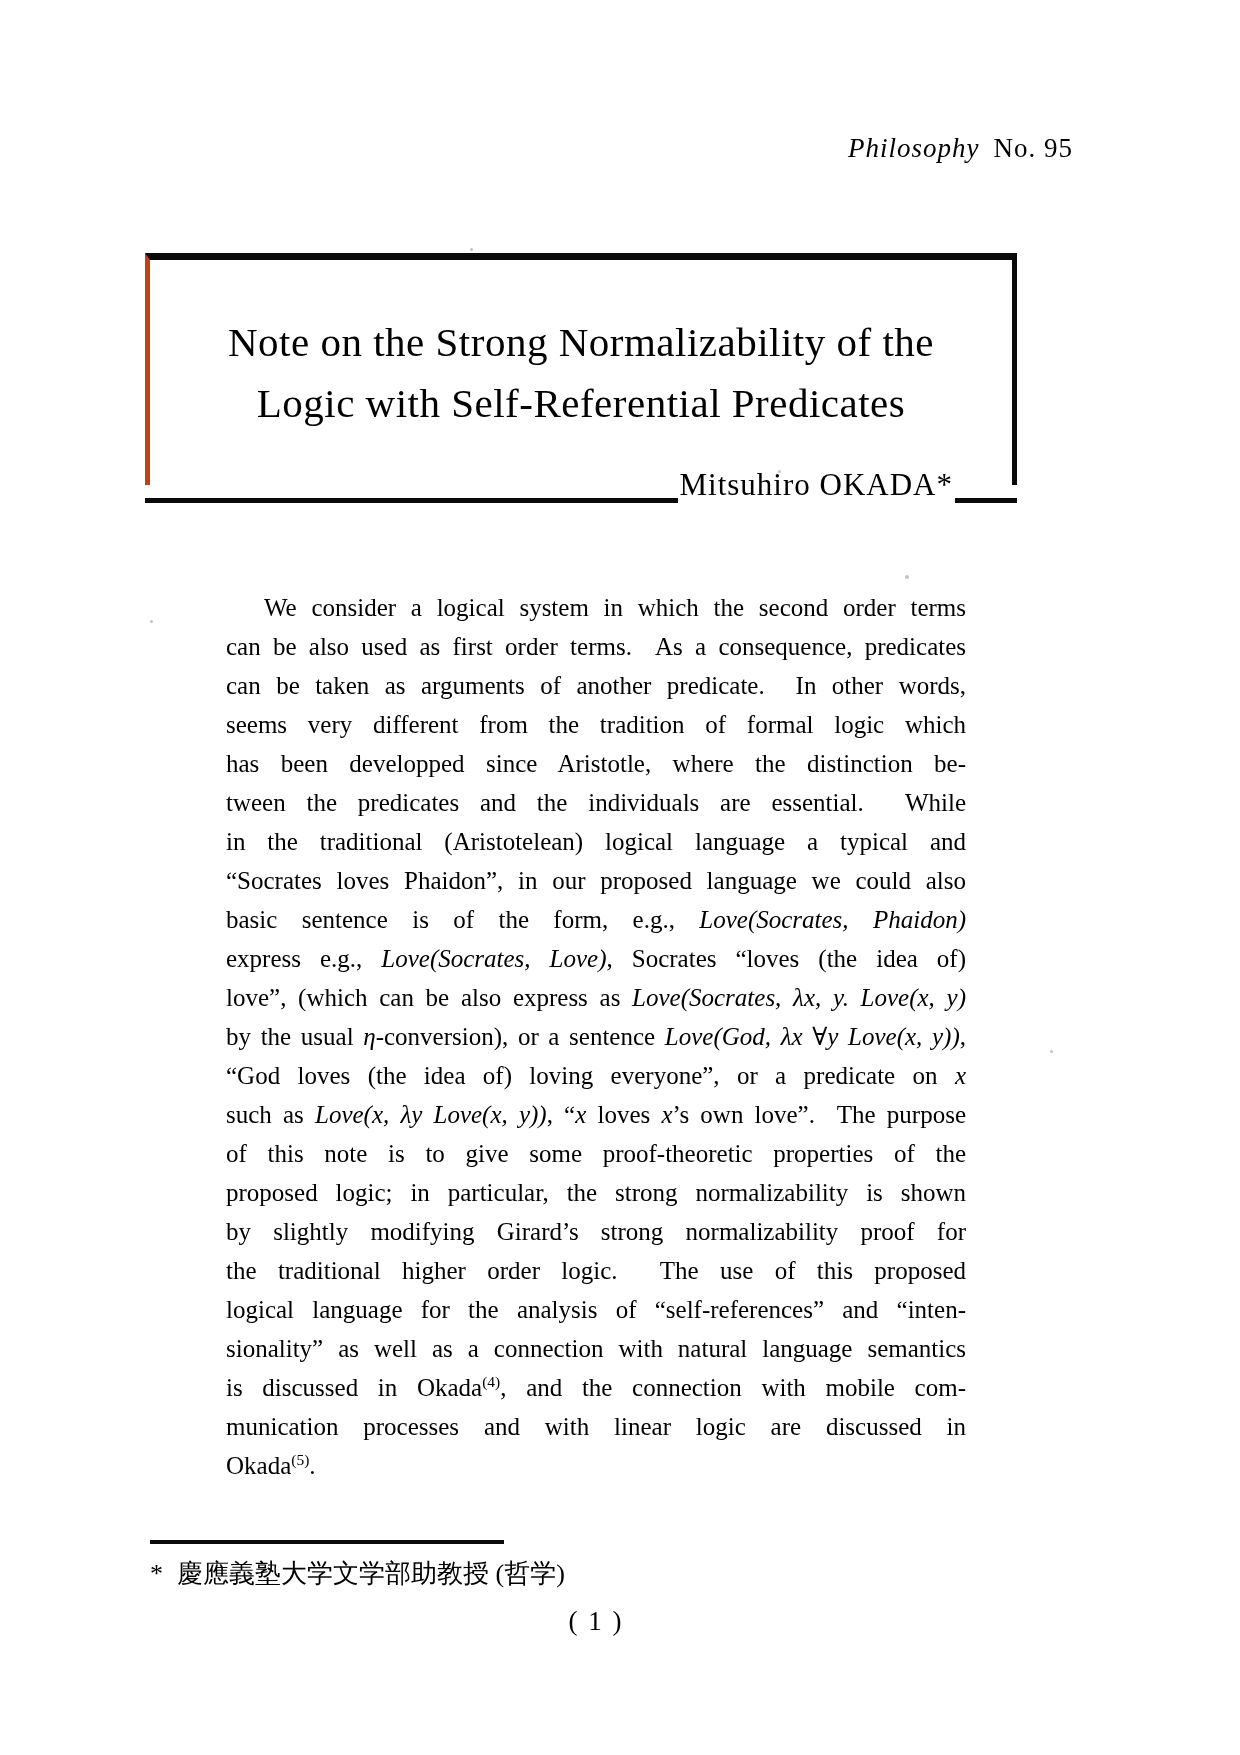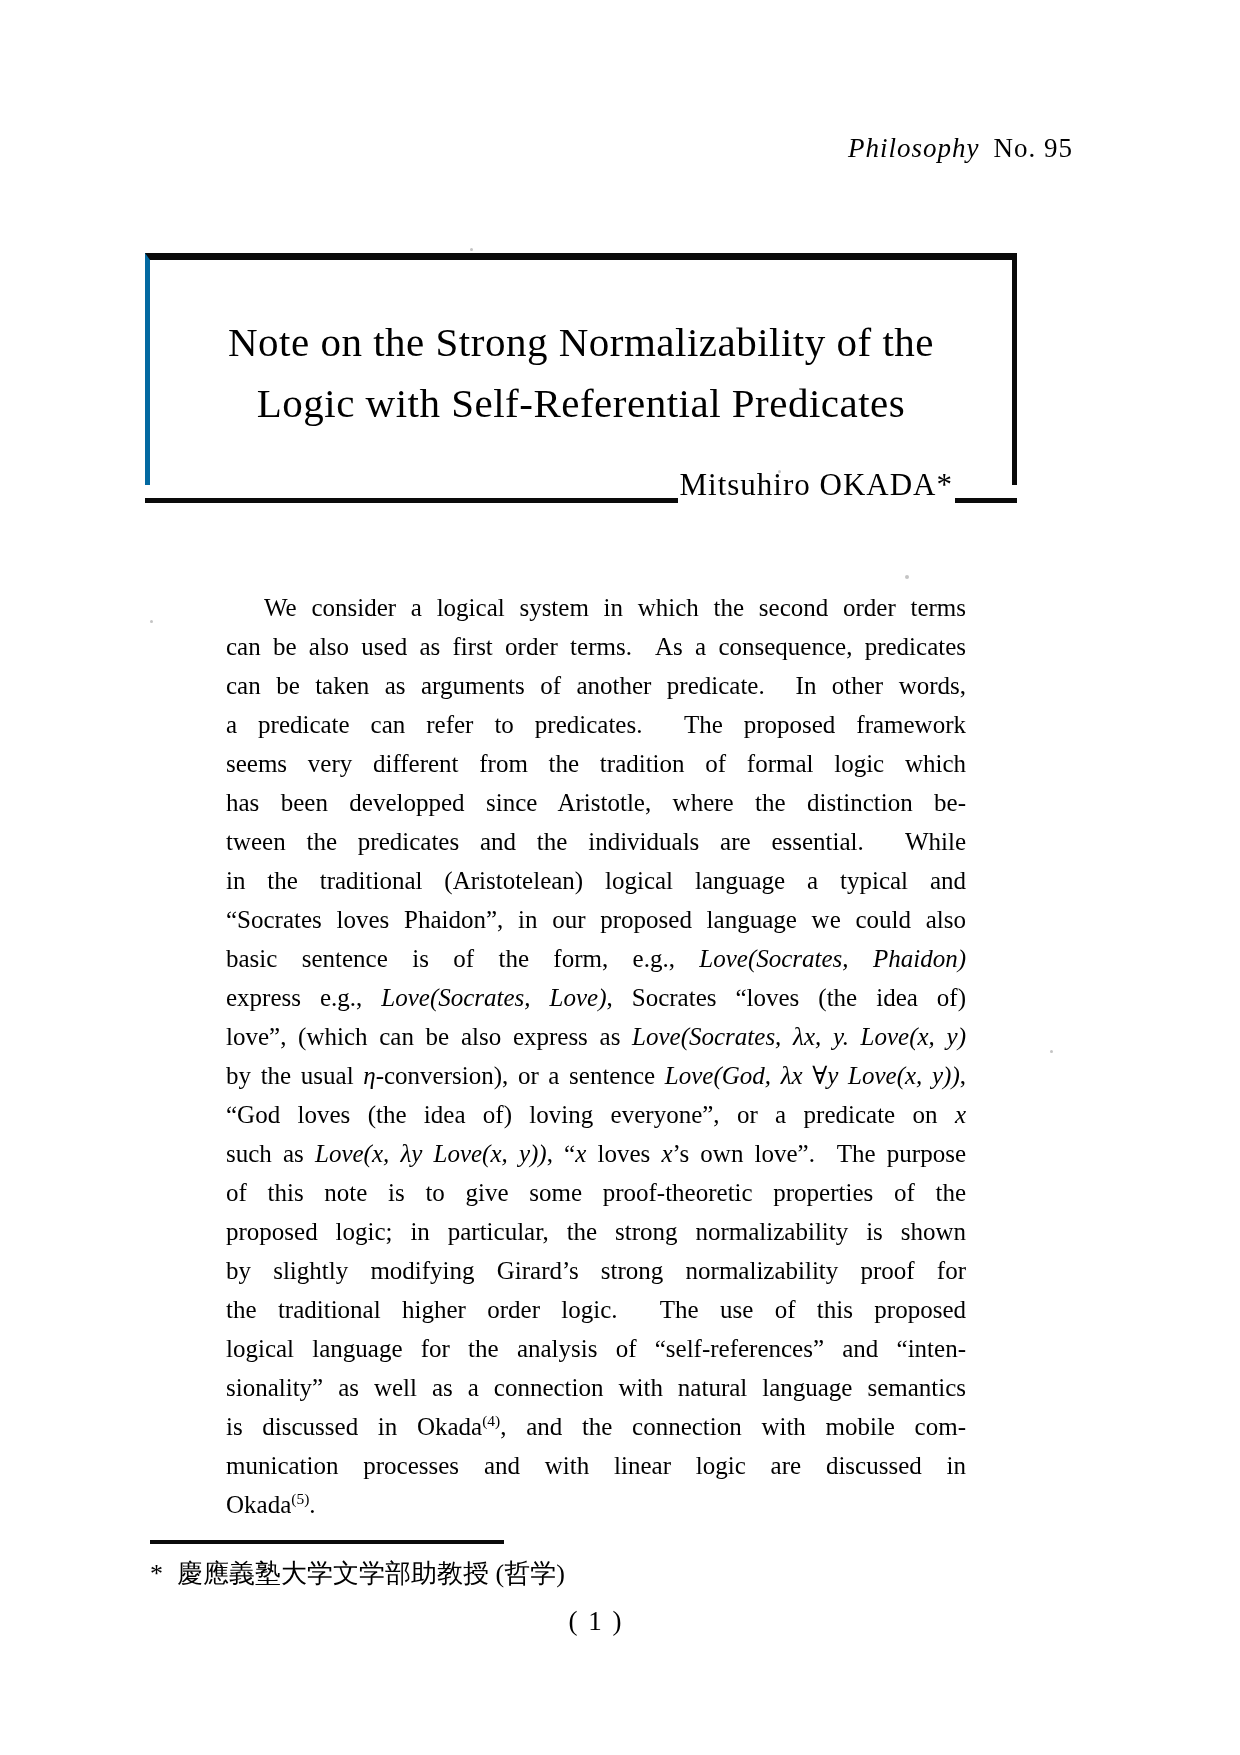--- a/index.html
+++ b/index.html
@@ -15,21 +15,21 @@
   
   .journal-header{
     position:absolute;top:133px;right:167px;
     font-size:27px;letter-spacing:1px;white-space:nowrap;
   }
   .journal-header .jname{font-style:italic;margin-right:14px;}
   
   .title-box{
     position:absolute;left:145px;top:253px;width:872px;height:232px;
     border-top:7px solid #0a0a0a;
-    border-left:5px solid #0369a1;
+    border-left:5px solid #c2410c;
     border-right:5px solid #0a0a0a;
     box-sizing:border-box;
   }
   .title-text{
     margin-top:52px;
     text-align:center;
     font-size:41px;line-height:61px;
     letter-spacing:0.5px;
   }
   .author-row{
@@ -93,21 +93,20 @@
       <span class="author-rule rule-long"></span>
       <span class="author-name">Mitsuhiro OKADA*</span>
       <span class="author-rule rule-short"></span>
     </div>
   </div>
 
   <div class="abstract">
       <div class="abs-line first"><span>We consider a logical system in which the second order terms</span></div>
       <div class="abs-line"><span>can be also used as first order terms.&nbsp; As a consequence, predicates</span></div>
       <div class="abs-line"><span>can be taken as arguments of another predicate.&nbsp; In other words,</span></div>
-      <div class="abs-line"><span>a predicate can refer to predicates.&nbsp; The proposed framework</span></div>
       <div class="abs-line"><span>seems very different from the tradition of formal logic which</span></div>
       <div class="abs-line"><span>has been developped since Aristotle, where the distinction be-</span></div>
       <div class="abs-line"><span>tween the predicates and the individuals are essential.&nbsp; While</span></div>
       <div class="abs-line"><span>in the traditional (Aristotelean) logical language a typical and</span></div>
       <div class="abs-line"><span>“Socrates loves Phaidon”, in our proposed language we could also</span></div>
       <div class="abs-line"><span>basic sentence is of the form, e.g., </span><span class="seg-i">Love(Socrates, Phaidon)</span></div>
       <div class="abs-line"><span>express e.g., </span><span class="seg-i">Love(Socrates, Love)</span><span>, Socrates “loves (the idea of)</span></div>
       <div class="abs-line"><span>love”, (which can be also express as </span><span class="seg-i">Love(Socrates, λx, y. Love(x, y)</span></div>
       <div class="abs-line"><span>by the usual </span><span class="seg-i">η</span><span>-conversion), or a sentence </span><span class="seg-i">Love(God, λx ∀y Love(x, y))</span><span>,</span></div>
       <div class="abs-line"><span>“God loves (the idea of) loving everyone”, or a predicate on </span><span class="seg-i">x</span></div>

